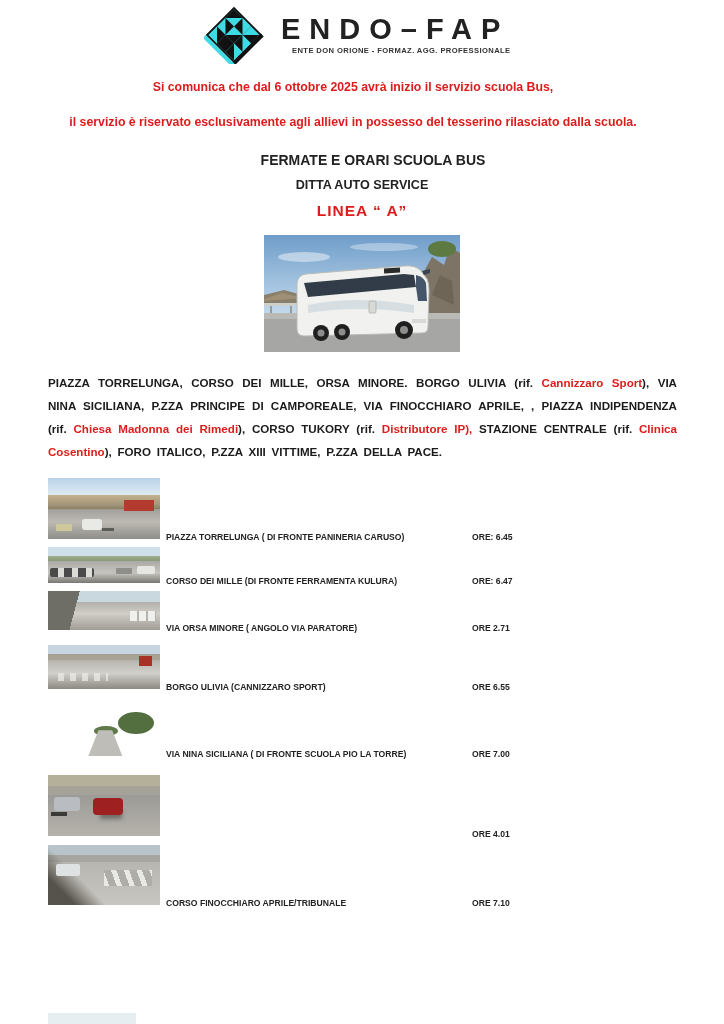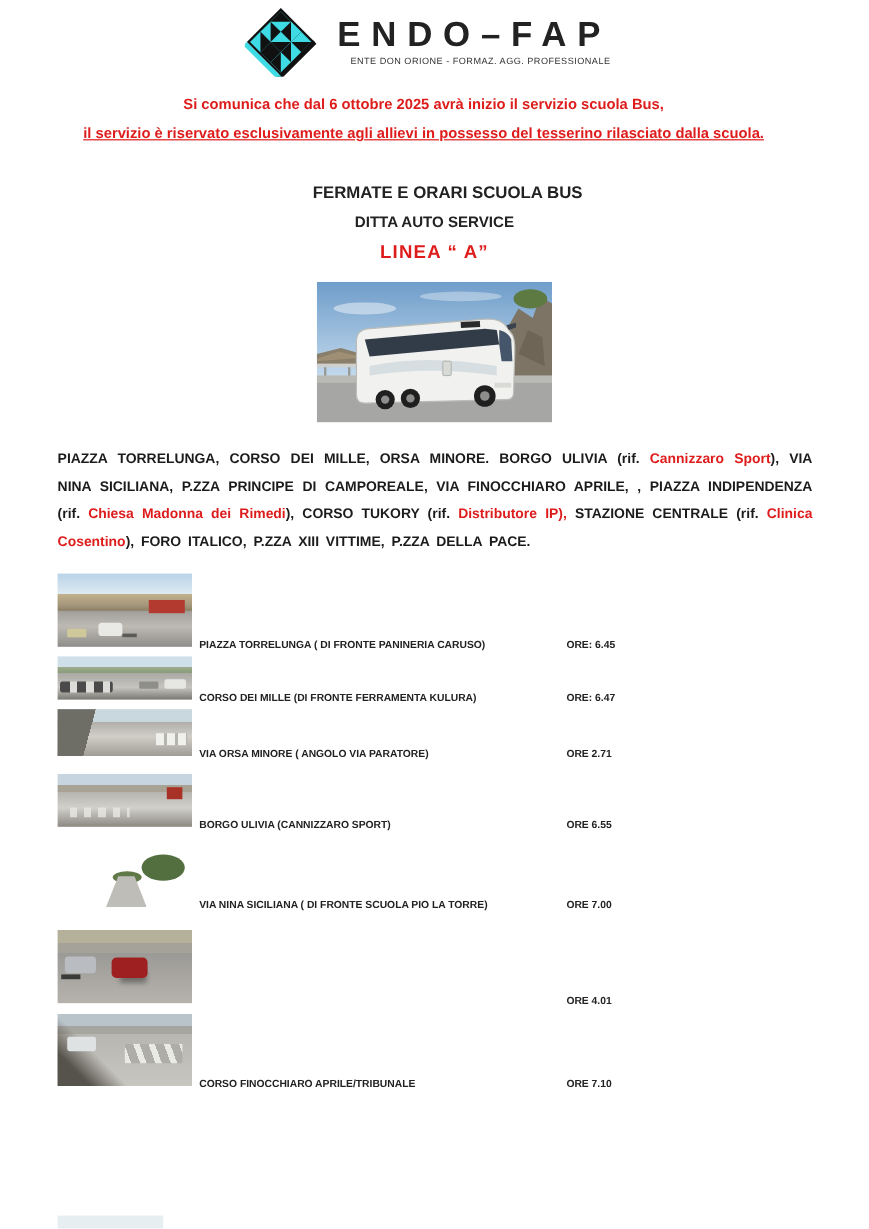--- a/index.html
+++ b/index.html
@@ -9,28 +9,28 @@
   }
   .abs{position:absolute;}
 
   
   .logo{left:204px;top:6px;width:60px;height:58px;}
   .brand-title{
     left:281px;top:13px;font-size:29px;font-weight:bold;color:#222;
     letter-spacing:9px;white-space:nowrap;
   }
   .brand-subtitle{
-    left:292px;top:46px;font-size:7.6px;font-weight:normal;color:#333;
+    left:292px;top:46px;font-size:7.6px;font-weight:bold;color:#333;
     letter-spacing:.4px;white-space:nowrap;text-align:right;
   }
 
   
   .notice-line{width:706px;text-align:center;font-weight:bold;font-size:12.3px;color:#de1c1c;}
   .notice-1{top:80px;left:0;}
-  .notice-2{top:104px;left:0;text-decoration:underline;}
+  .notice-2{top:115px;left:0;}
 
   
   .heading{width:724px;text-align:center;font-weight:bold;color:#222;}
   .heading-1{top:152px;left:0;font-size:14px;padding-left:11px;}
   .heading-2{top:178px;left:0;font-size:12.6px;}
   .line-label{top:202px;left:0;font-size:15.5px;color:#de1c1c;letter-spacing:1px;}
 
   
   .bus-photo{left:264px;top:235px;width:196px;height:117px;}
 

